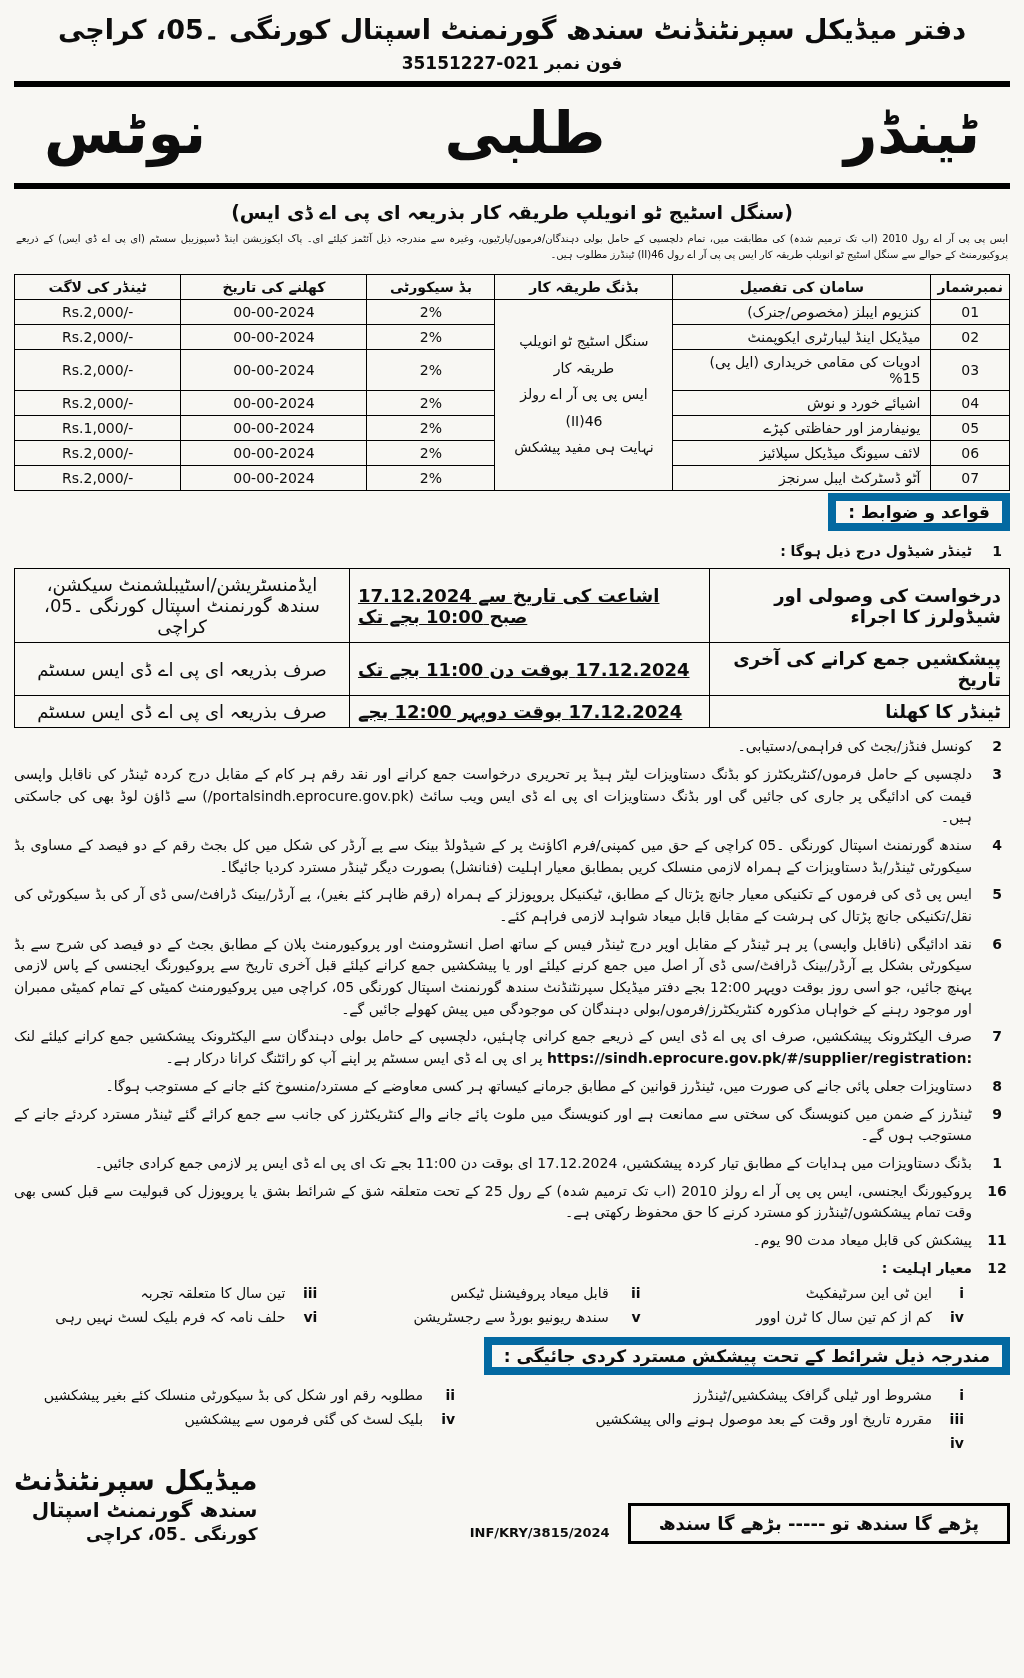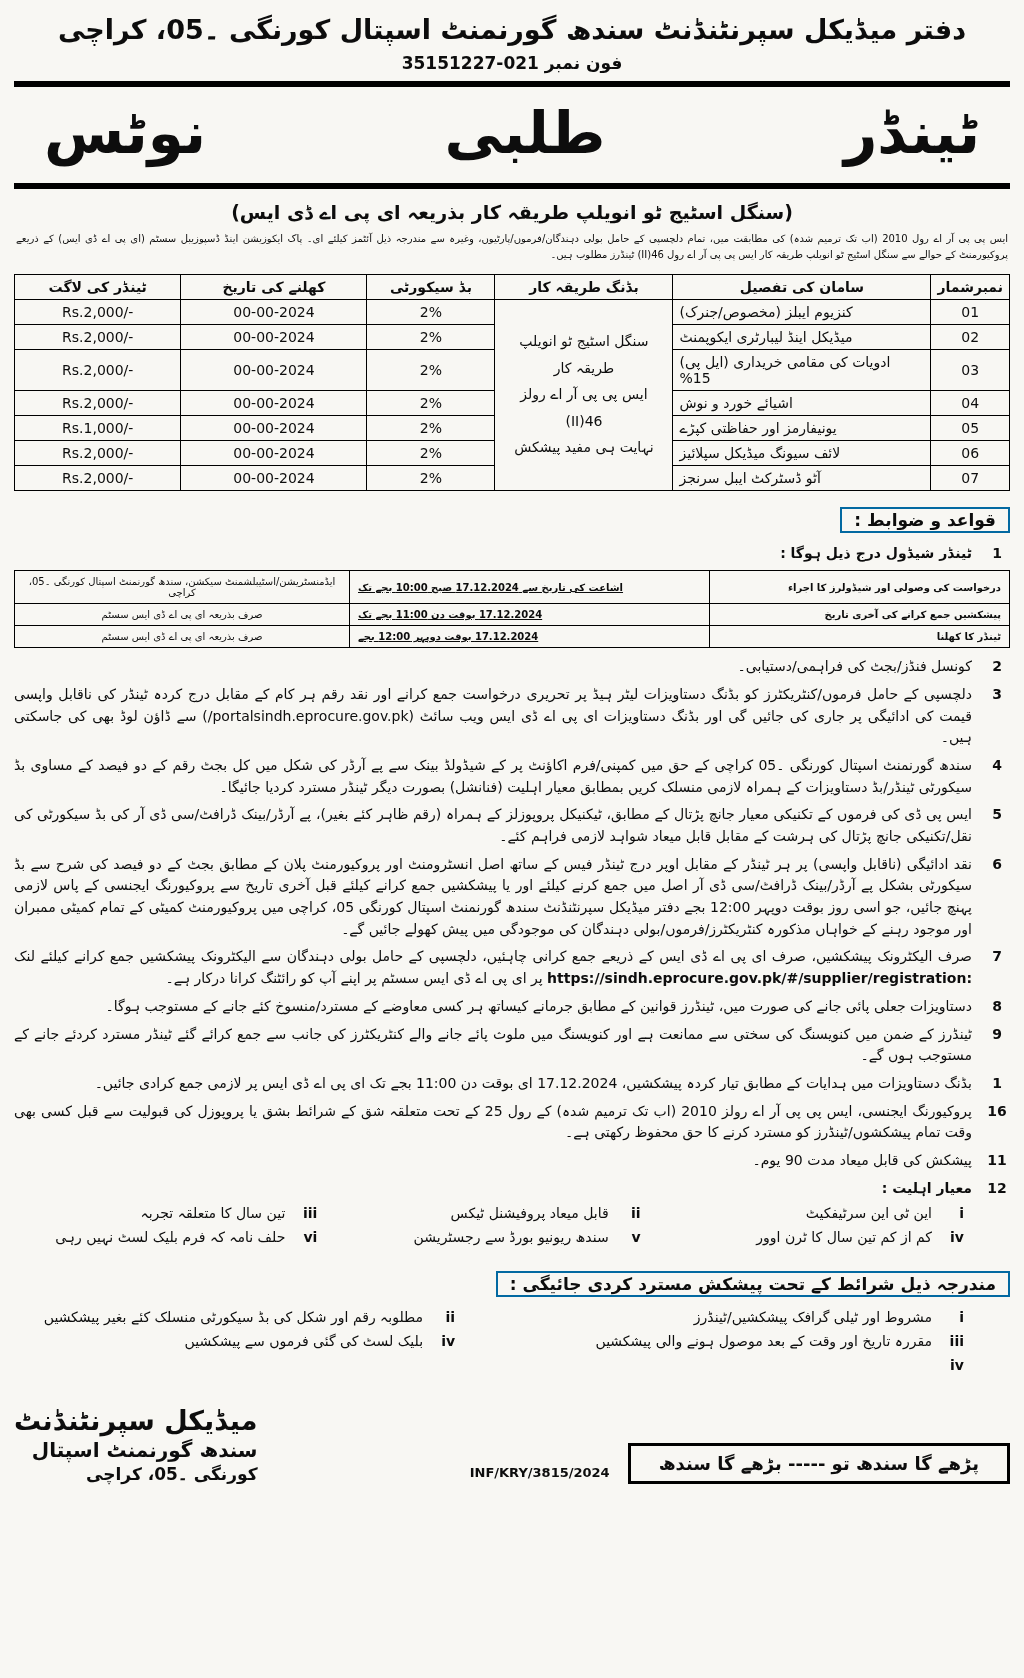--- a/index.html
+++ b/index.html
@@ -16,48 +16,48 @@
   .banner-words{ display:flex; justify-content:space-between; align-items:center; }
   .banner-words span{ font-size:58px; font-weight:700; letter-spacing:0.18em; }
 
   .subtitle{ text-align:center; font-weight:700; font-size:19px; margin:12px 0 8px; }
 
   .intro{ font-size:10px; line-height:1.62; text-align:justify; margin:4px 2px 10px; }
 
   table{ width:100%; border-collapse:collapse; }
   .tender-table th,.tender-table td{ border:1.6px solid #000; padding:4px 6px; font-size:14px; text-align:center; vertical-align:middle; }
   .tender-table th{ font-weight:700; }
-  .tender-table td.item-cell{ text-align:left; padding-right:10px; }
+  .tender-table td.item-cell{ text-align:right; padding-right:10px; }
   .tender-table td.method-cell{ line-height:1.9; font-size:14px; }
   .num-ltr{ direction:ltr; unicode-bidi:embed; }
 
-  .section-heading{ display:inline-block; font-weight:700; font-size:17px; border:2px solid #0369a1; padding:1px 12px; margin:16px 0 4px; }
+  .section-heading{ display:inline-block; font-weight:700; font-size:17px; border:8px solid #0369a1; padding:1px 12px; margin:2px 0 4px; }
 
   .rule{ display:flex; gap:12px; margin:6px 0; font-size:14px; line-height:1.55; }
   .rule-num{ min-width:26px; font-weight:700; text-align:center; flex:0 0 auto; }
   .rule-text{ flex:1; text-align:justify; }
   .rule-text.bold{ font-weight:700; }
   .url{ direction:ltr; unicode-bidi:embed; font-weight:700; }
 
-  .schedule-table th,.schedule-table td{ border:1.6px solid #000; padding:5px 8px; font-size:10px; vertical-align:middle; }
+  .schedule-table th,.schedule-table td{ border:1.6px solid #000; padding:5px 8px; font-size:18px; vertical-align:middle; }
   .schedule-table td.sched-label{ font-weight:700; text-align:right; }
   .schedule-table td.sched-time{ text-align:left; font-weight:700;text-decoration:underline; }
   .schedule-table td.sched-venue{ text-align:center; }
   .schedule-wrap{ margin:4px 0 8px; }
 
   .criteria-grid{ display:grid; grid-template-columns:1fr 1fr 1fr; gap:8px 22px; margin:6px 46px 10px 2px; font-size:14px; }
   .reject-grid{ display:grid; grid-template-columns:1.1fr 1fr; gap:8px 26px; margin:8px 46px 8px 2px; font-size:14px; }
   .rn-item{ display:flex; gap:10px; }
   .rn-num{ min-width:22px; font-weight:700; flex:0 0 auto; }
 
   .final-note{ font-size:14px; font-weight:700; line-height:1.6; text-align:justify; margin:8px 2px 12px; }
 
   .footer{ display:flex; justify-content:space-between; align-items:flex-end; margin-top:14px; }
   .signature{ text-align:right; }
-  .sig-title{ font-size:27px; font-weight:900;margin-top:18px; }
+  .sig-title{ font-size:27px; font-weight:900; }
   .sig-org{ font-size:20px; font-weight:700; margin-top:2px; }
   .sig-loc{ font-size:17px; font-weight:700; margin-top:2px; }
   .inf-slogan{ display:flex; align-items:flex-end; gap:18px; }
   .inf{ font-size:13px; font-weight:700; direction:ltr; unicode-bidi:embed; padding-bottom:4px; }
   .slogan-box{ border:3px solid #000; padding:7px 28px; font-weight:700; font-size:18px;text-align:center; }
 </style>
 </head>
 <body>
 
 <div class="page">

